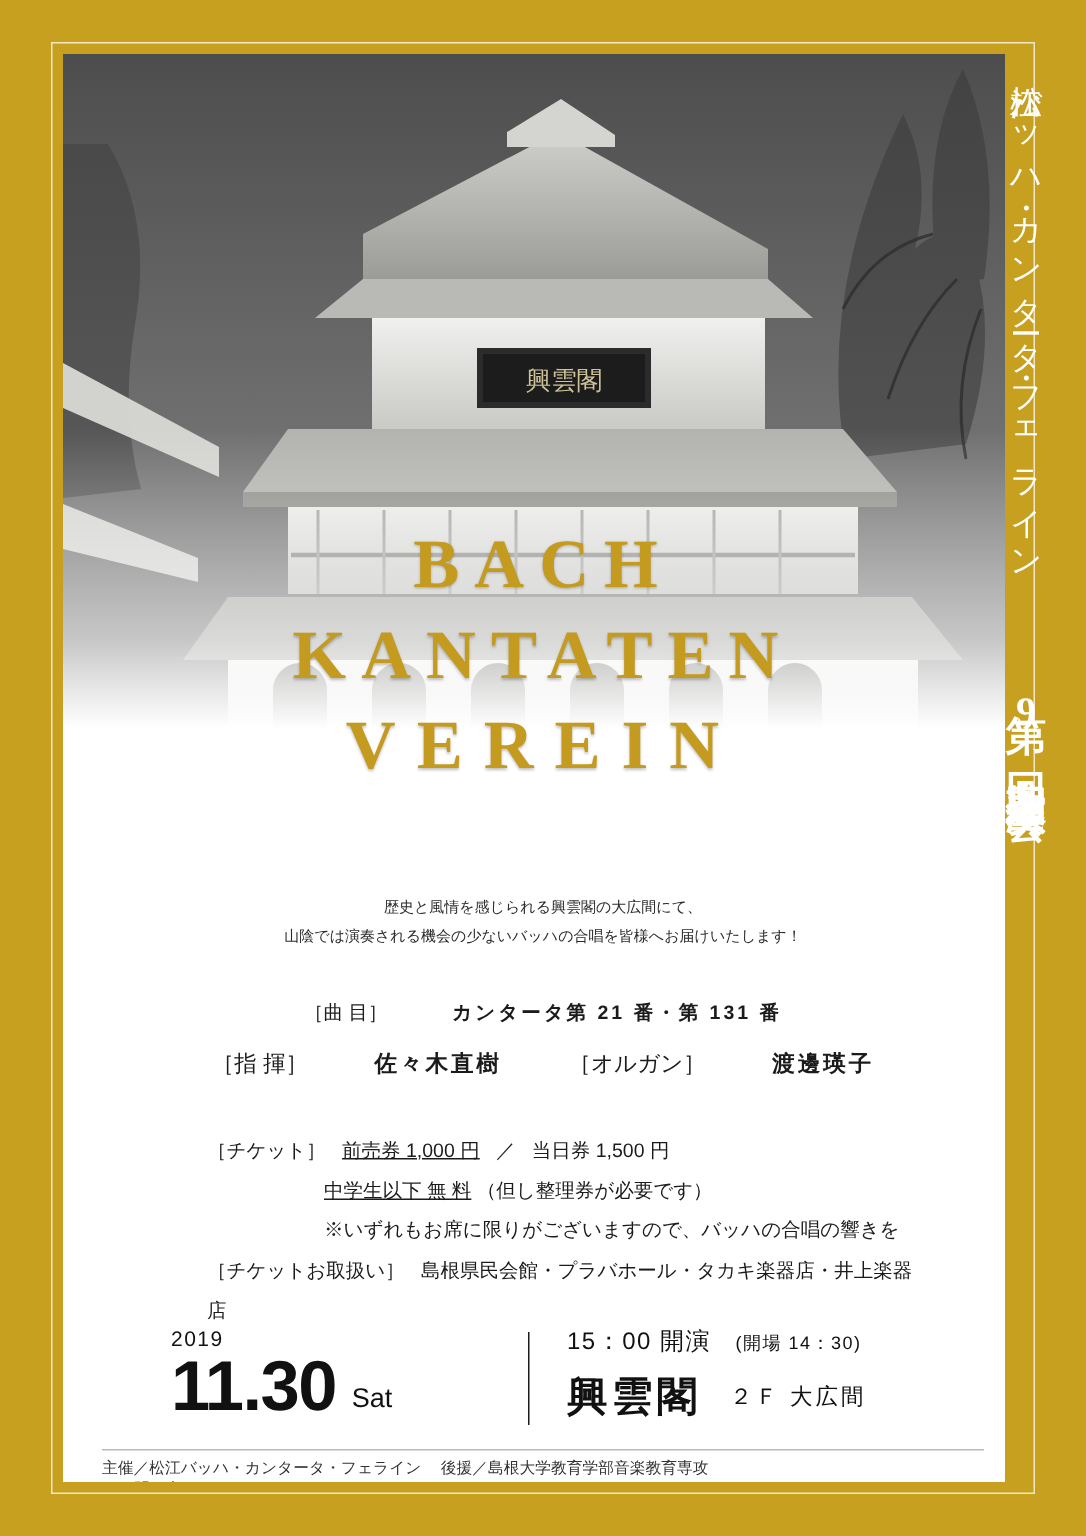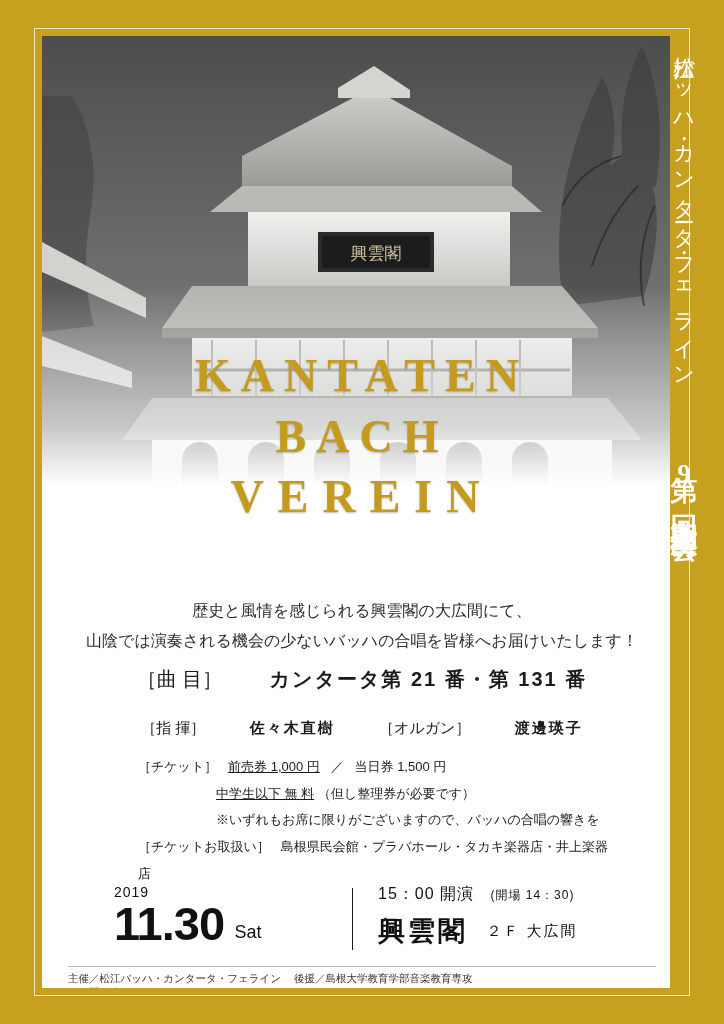--- a/index.html
+++ b/index.html
@@ -111,39 +111,39 @@
   .eng-title .line4 { letter-spacing: 14px; }
 
   
   .desc {
     position: absolute;
     left: 0;
     top: 560px;
     width: 640px;
     text-align: center;
     color: #2b2b2b;
-    font-size: 16px;
+    font-size: 10px;
     line-height: 1.9;
     font-family: "Liberation Sans", sans-serif;
   }
 
   
   .program {
     position: absolute;
     left: 0;
     top: 630px;
     width: 640px;
     text-align: center;
     color: #1b1b1b;
     font-family: "Liberation Sans", sans-serif;
   }
   .program .row1 {
-    font-size: 20px;
+    font-size: 13px;
     letter-spacing: 1px;
-    margin-bottom: 26px;
+    margin-bottom: 16px;
   }
   .program .row2 {
     font-size: 15px;
     letter-spacing: 1px;
   }
   .program .lbl { letter-spacing: 0px; }
   .program .nm { font-weight: bold; letter-spacing: 2px; }
   .program .gap { display: inline-block; width: 34px; }
 
   
@@ -354,22 +354,22 @@
         <g fill="#d9d9d6" opacity="0.95">
           <path d="M0 206 L104 262 L104 282 L0 236 Z"></path>
           <path d="M0 300 L90 336 L90 352 L0 330 Z"></path>
         </g>
 
         <rect x="0" y="250" width="640" height="200" fill="url(#fade)"></rect>
       </svg>
     </div>
 
     <div class="eng-title">
+      <div>BACH</div>
       <div>KANTATEN</div>
-      <div>BACH</div>
       <div class="line4">VEREIN</div>
     </div>
 
     <div class="desc">
       <div>歴史と風情を感じられる興雲閣の大広間にて、</div>
       <div>山陰では演奏される機会の少ないバッハの合唱を皆様へお届けいたします！</div>
     </div>
 
     <div class="program">
       <div class="row1">

